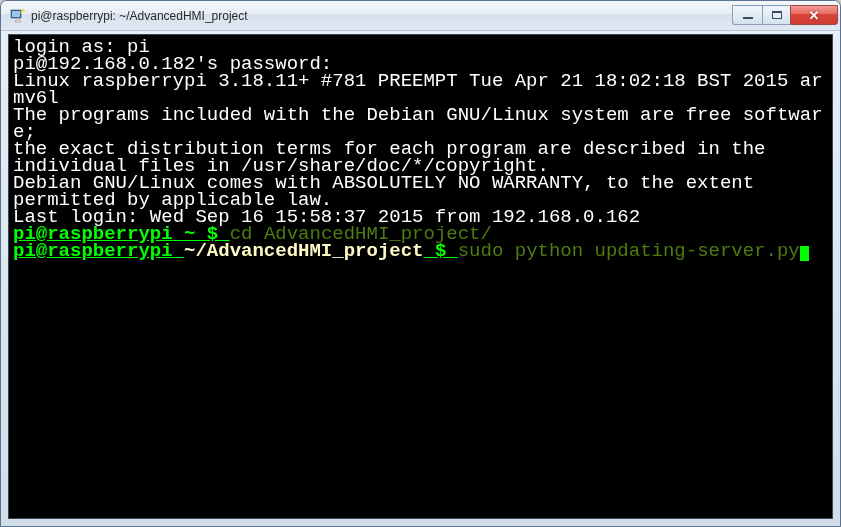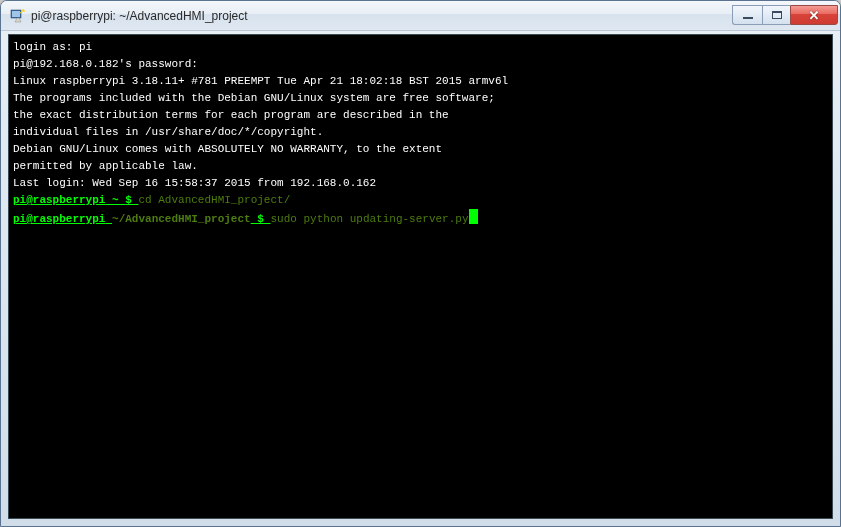--- a/index.html
+++ b/index.html
@@ -92,30 +92,30 @@
       font-size: 13px;
       text-shadow: 0 0 2px rgba(0,0,0,0.6);
     }
     .terminal {
       flex: 1;
       margin: 3px 7px 7px 7px;
       background: #000;
       border: 1px solid #3a4a55;
       padding: 4px 4px;
       font-family: "Courier New", monospace;
-      font-size: 11px;
+      font-size: 19px;
       line-height: 17px;
       color: #ffffff;
       overflow: hidden;
       white-space: pre-wrap;
       word-break: break-all;
     }
     .term-line { display: block; }
     .green { color: #00ff00; text-decoration: underline; }
-    .blue { color: #4d7c0f; margin-top: 16px; }
+    .blue { color: #fef9c3; margin-top: 16px; }
     .bold { font-weight: bold; }
     .cursor {
       display: inline-block;
       width: 9px;
       height: 15px;
       background: #00ff00;
       vertical-align: text-bottom;
       margin-bottom: 1px;
     }
     .ptext { color: #4d7c0f; }

